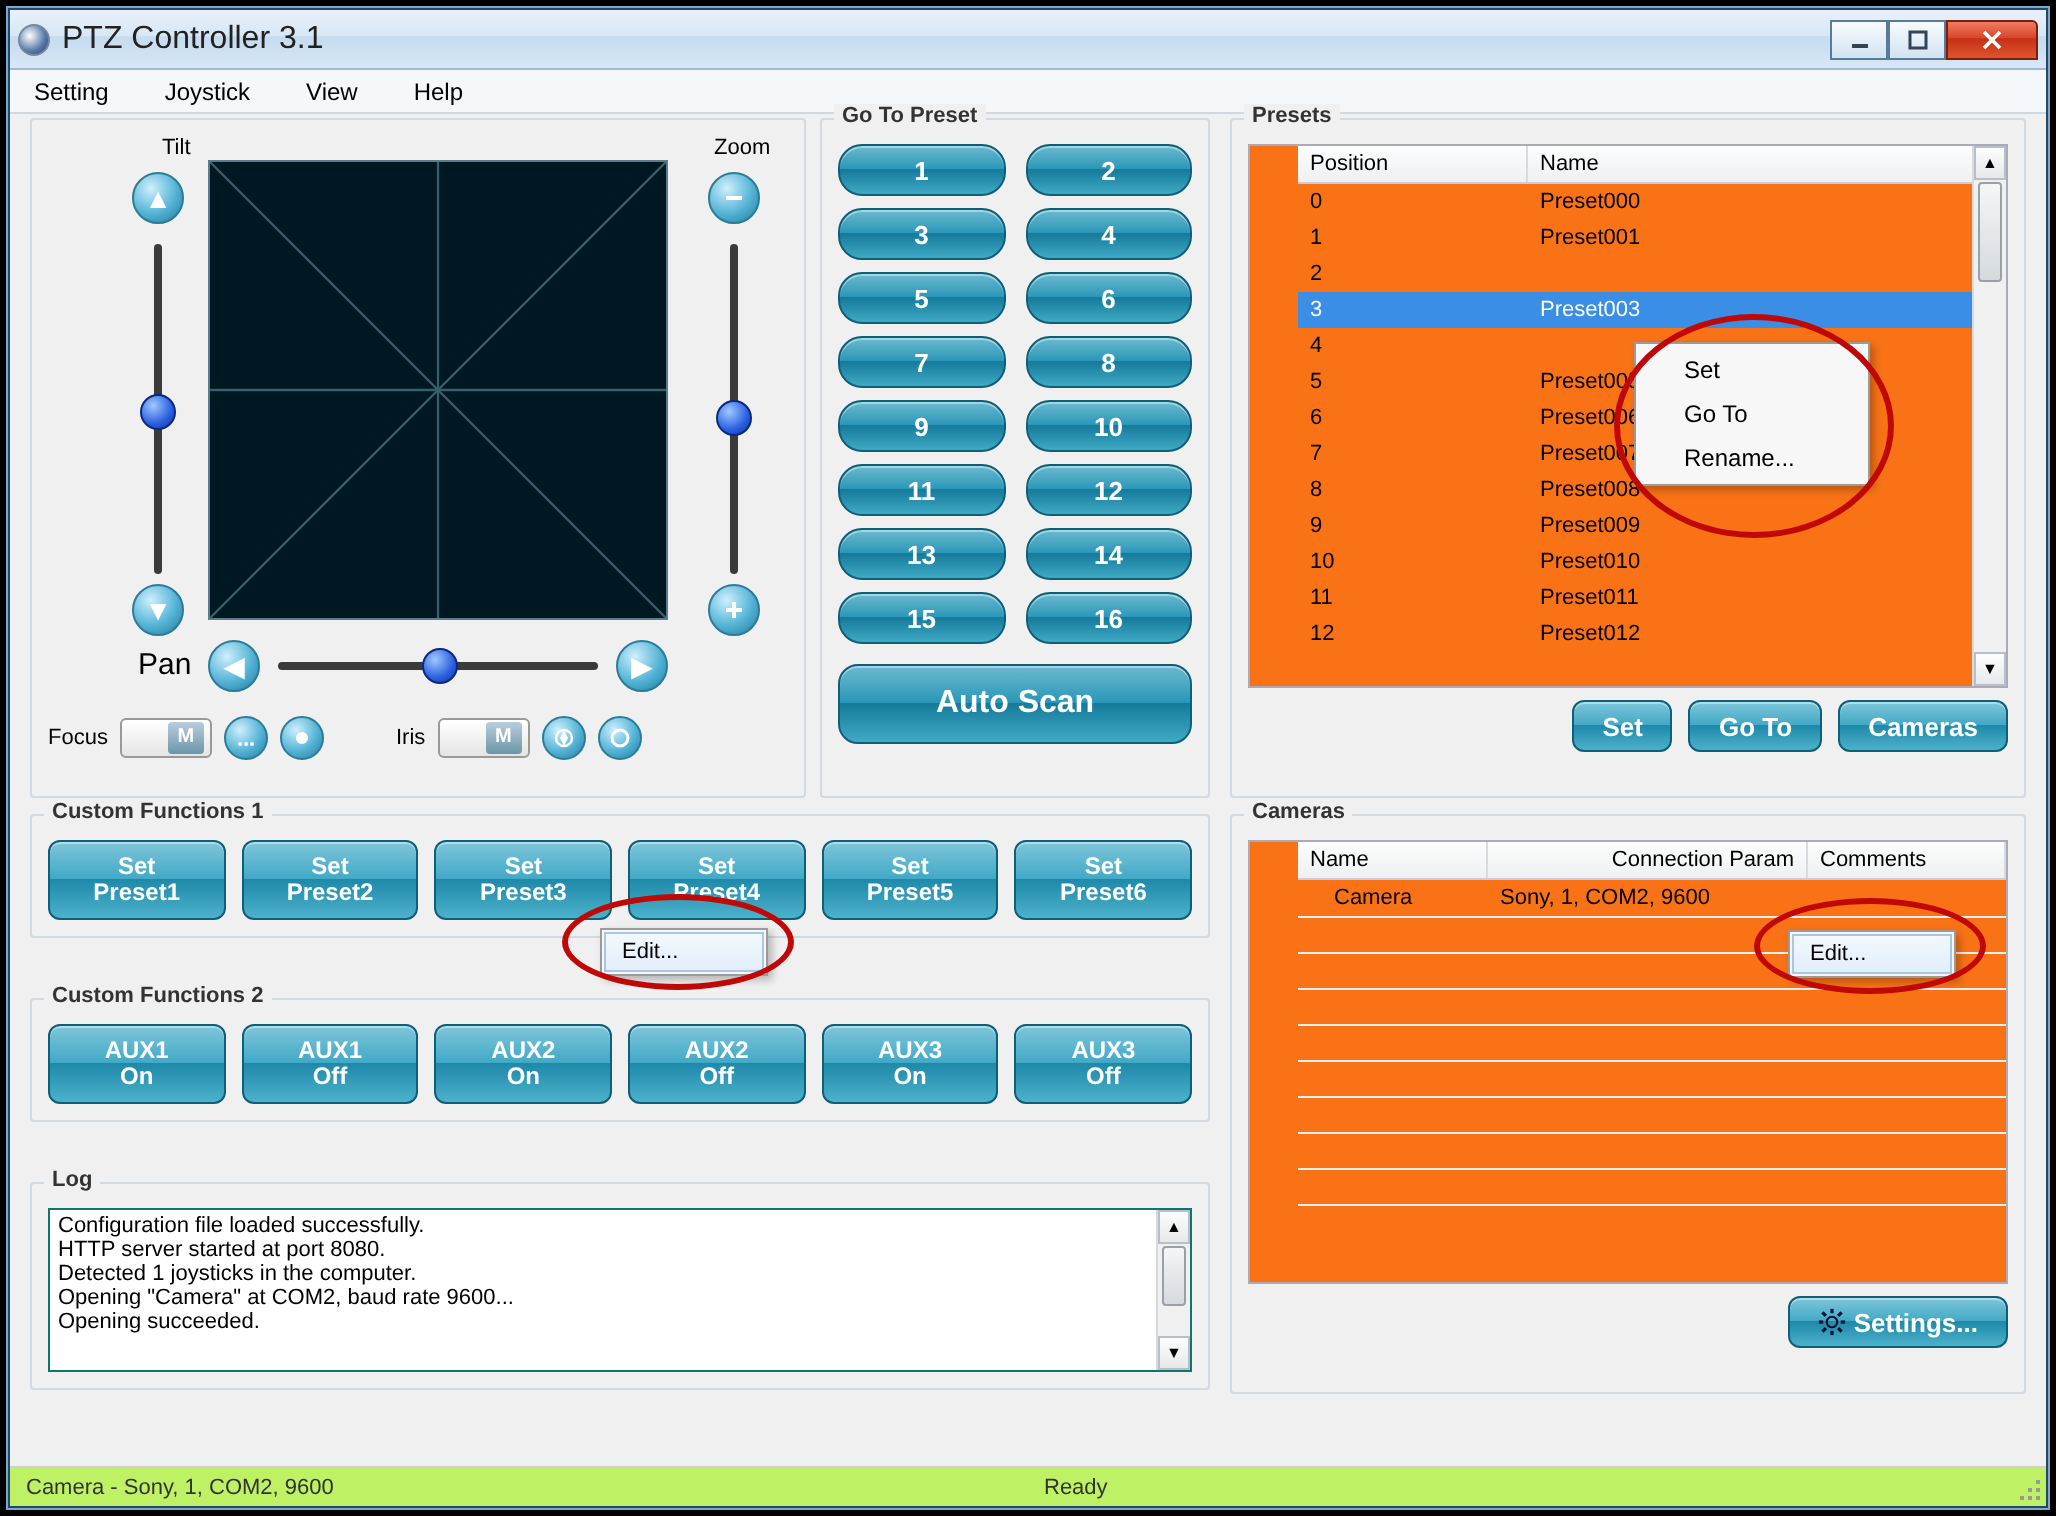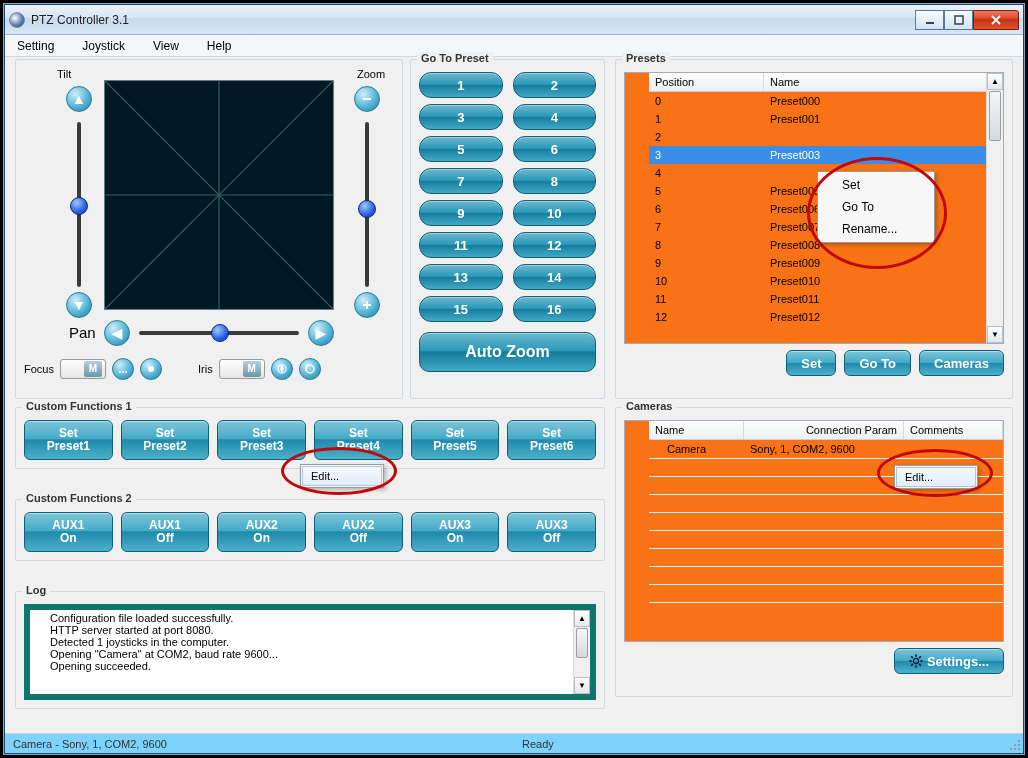--- a/index.html
+++ b/index.html
@@ -1,42 +1,42 @@
 <!DOCTYPE html>
 <html><head>
 <meta charset="utf-8">
 <style>
   * { box-sizing: border-box; font-family: "Segoe UI", Tahoma, sans-serif; }
   body { margin: 0; background: #000; width: 1028px; height: 758px; padding:4px; }
   .window { width: 1020px; height: 750px; background: #f0f0f0; border: 1px solid #1e4a6d; position: relative; box-shadow: 0 0 0 1px #7da7c7; }
   
   .titlebar { height: 30px; background: linear-gradient(to bottom,#e8f1fa,#d7e7f5 45%,#c6dbef 46%,#d7e7f5); border-bottom:1px solid #9db9d6; display:flex; align-items:center; padding:0 4px; }
   .titlebar .app-icon { width:16px; height:16px; border-radius:50%; background: radial-gradient(circle at 35% 35%,#fff,#57a 60%,#346); margin-right:6px; border:1px solid #789; }
-  .titlebar .title { flex:1; font-size:12px; color:#222; }
+  .titlebar .title { flex:1; font-size:16px; color:#222; }
   .winbtns { display:flex; gap:0; }
   .winbtn { width:29px; height:20px; border:1px solid #5a7a99; background:linear-gradient(#f7fbff,#d2e3f1); font-size:11px; display:flex; align-items:center; justify-content:center; }
   .winbtn.close { width:46px; background:linear-gradient(#f07a63,#d94526 45%,#c43115 46%,#e1532e); border-color:#7a1f0b; color:#fff; font-weight:bold; border-radius:0 3px 0 0;}
   .winbtn svg { width:10px; height:10px; }
   
   .menubar { height:22px; background:#f5f8fb; border-bottom:1px solid #d0d8e0; display:flex; align-items:center; padding:0 8px; font-size:12px; gap:20px;}
   .menubar span { padding:2px 4px; }
   
   .client { position:absolute; top:54px; left:0; right:0; bottom:20px; padding:6px 10px; }
   
   .col-left { position:absolute; left:10px; top:0; width:388px; }
   .col-mid  { position:absolute; left:405px; top:0; width:195px; }
   .col-right{ position:absolute; left:610px; top:0; right:10px; }
   
   .gb { border:1px solid #d2d9e1; border-radius:2px; position:relative; padding:12px 8px 8px 8px; margin-bottom:8px;}
   .gb-title { position:absolute; top:-8px; left:6px; background:#f0f0f0; padding:0 4px; font-size:11px; color:#333;font-weight:bold; }
   
   .ptz-area { position:relative; height:280px; }
   .ptz-canvas { position:absolute; left:80px; top:8px; width:230px; height:230px; background:#001822; border:1px solid #5b7c8b; }
   .ptz-canvas svg { width:100%; height:100%; }
-  .tilt-label { position:absolute; left:33px; top:-4px; font-size:11px; }
+  .tilt-label { position:absolute; left:57px; top:-4px; font-size:11px; }
   .zoom-label { position:absolute; left:333px; top:-4px; font-size:11px; }
   .pan-label  { position:absolute; left:45px; top:252px; font-size:15px; }
   .circ-btn { width:26px; height:26px; border-radius:50%; background:radial-gradient(circle at 35% 30%,#cfeffd,#55b4d6 55%,#1e7a9d); border:1px solid #2a7c97; display:inline-flex; align-items:center; justify-content:center; color:#fff; font-size:14px; }
   .circ-btn.small { width:22px; height:22px; font-size:12px;}
   .circ-btn svg { width:12px; height:12px; fill:#fff; }
   .vtrack { position:absolute; width:4px; background:#3a3a3a; border-radius:2px; }
   .vthumb { position:absolute; width:18px; height:18px; border-radius:50%; background:radial-gradient(circle at 35% 30%,#9ec9ff,#2a5fe0 60%,#1133a0); border:1px solid #0a2a80; }
   .htrack { position:absolute; height:4px; background:#3a3a3a; border-radius:2px; }
   
   .focusrow { display:flex; align-items:center; gap:6px; font-size:11px; margin-top:6px;}
@@ -58,30 +58,30 @@
   .tbl-head { display:flex; background:linear-gradient(#fdfdfd,#eef0f2); border-bottom:1px solid #ccd; }
   .tbl-head .th { padding:3px 6px; border-right:1px solid #d6dbe0; }
   .tbl-body { overflow:hidden; }
   .tr { display:flex; height:18px; align-items:center; }
   .tr .td { padding:0 6px; white-space:nowrap; }
   .tr.sel { background:#3a8ee6; color:#fff; }
   .scrollbar-v { position:absolute; right:0; top:0; bottom:0; width:17px; background:#f0f0f0; border-left:1px solid #d6dbe0; }
   .sb-arrow { height:17px; background:linear-gradient(#fdfdfd,#e6e8ea); border:1px solid #b9bfc6; display:flex; align-items:center; justify-content:center; font-size:8px;}
   .sb-thumb { position:absolute; left:2px; right:2px; background:linear-gradient(#f4f6f8,#d5dade); border:1px solid #9aa0a6; border-radius:2px;}
   
-  .logbox { border:6px solid #0f766e; background:#fff; height:96px; font-size:11px; padding:2px 20px; position:relative; overflow:hidden;}
+  .logbox { border:1px solid #0f766e; background:#fff; height:82px; font-size:11px; padding:2px 4px; position:relative; overflow:hidden;}
   
   .ctx { position:absolute; background:#f7f7f7; border:1px solid #9a9a9a; box-shadow:2px 2px 4px rgba(0,0,0,.25); font-size:12px; padding:2px; z-index:20;}
   .ctx .mi { padding:4px 18px 4px 22px; white-space:nowrap; }
   .ctx.small { font-size:11px; padding:1px;}
   .ctx.small .mi { padding:3px 24px 3px 8px; background:linear-gradient(#f3f8fe,#e1eefb); border:1px solid #a9c6e6;}
   
   .redring { position:absolute; border:3px solid #c00907; border-radius:50%/50%; pointer-events:none; z-index:25;}
   
-  .statusbar { position:absolute; left:0; right:0; bottom:0; height:20px; background:#7dd3fc; border-top:1px solid #d0d0d0; display:flex; align-items:center; font-size:11px; color:#333; }
+  .statusbar { position:absolute; left:0; right:0; bottom:0; height:20px; background:#bef264; border-top:1px solid #d0d0d0; display:flex; align-items:center; font-size:11px; color:#333; }
   .statusbar .cell { padding:0 8px; }
   .grip { position:absolute; right:2px; bottom:2px; width:14px; height:14px; }
   .grip span{ position:absolute; width:2px; height:2px; background:#999; }
 </style>
 </head>
 <body>
 
 <div class="window">
 
   <div class="titlebar">
@@ -206,21 +206,21 @@
             <div class="pbtn">8</div>
             <div class="pbtn">9</div>
             <div class="pbtn">10</div>
             <div class="pbtn">11</div>
             <div class="pbtn">12</div>
             <div class="pbtn">13</div>
             <div class="pbtn">14</div>
             <div class="pbtn">15</div>
             <div class="pbtn">16</div>
           </div>
-        <div class="big-btn">Auto Zoom</div>
+        <div class="big-btn">Auto Scan</div>
       </div>
     </div>
 
     <div class="col-right">
       <div class="gb" style="height:340px;">
         <span class="gb-title">Presets</span>
         <div class="tbl" style="height:272px;">
           <div class="tbl-head">
             <div class="th" style="width:115px;">Position</div>
             <div class="th" style="flex:1;">Name</div>

